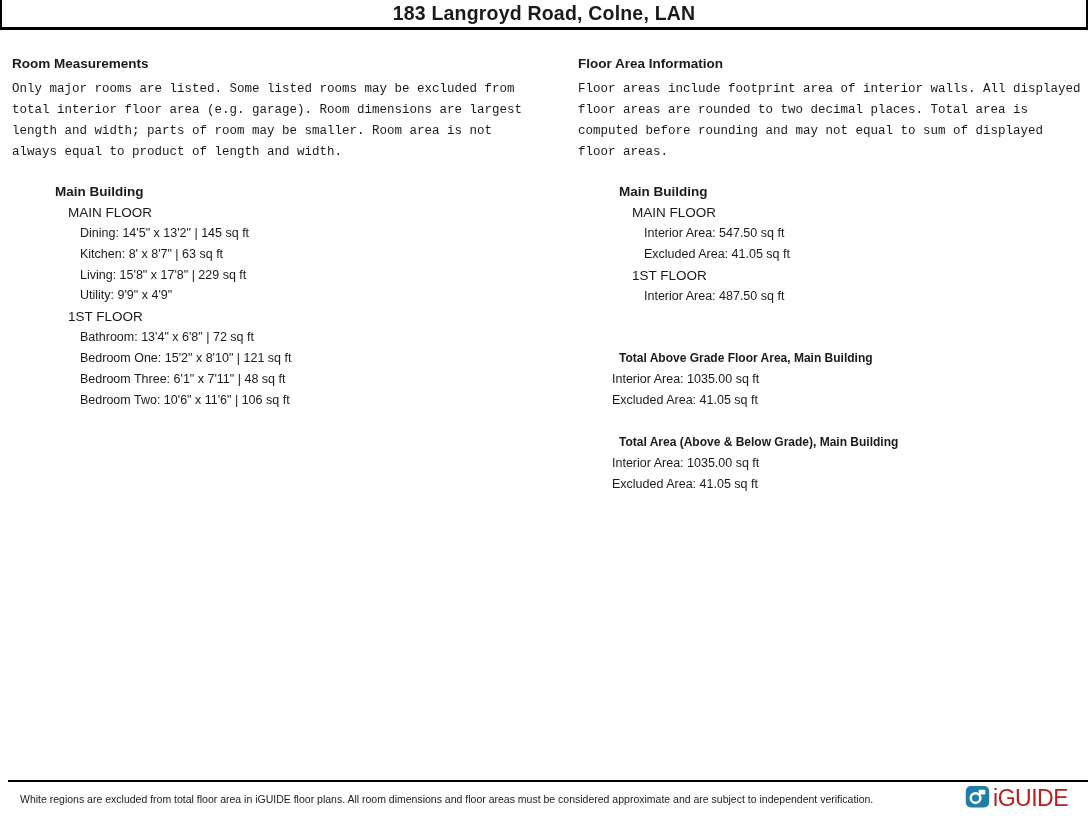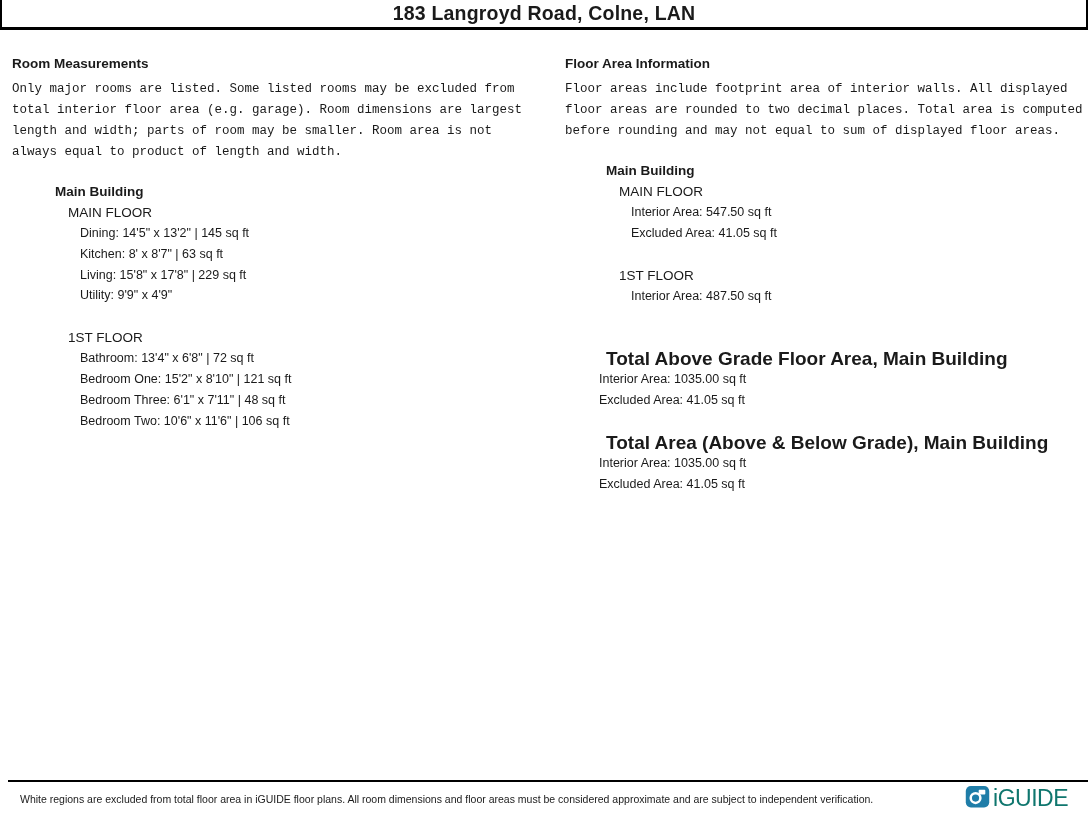--- a/index.html
+++ b/index.html
@@ -34,21 +34,21 @@
   .subtitle {
     margin-top: 5px;
     text-align: center;
     font-size: 14.5px;
     font-weight: bold;
   }
   
   .columns {
     display: flex;
     padding: 26px 3px 0 12px;
-    gap: 28px;
+    gap: 41px;
   }
   .col-left  { width: 525px; flex: 0 0 auto; }
   .col-right { flex: 1 1 auto; }
   .section-heading {
     font-size: 13.5px;
     font-weight: bold;
     margin-bottom: 7px;
     line-height: 16px;
   }
   .section-desc {
@@ -57,38 +57,38 @@
     font-family: Liberation Mono, monospace;
   }
   .building { margin-top: 18px; }
   .building-name {
     font-size: 13.5px;
     font-weight: bold;
     line-height: 21px;
     margin-left: 43px;
   }
   .floor { }
-  .floor + .floor { margin-top: 21px; }
+  .floor + .floor { }
   .floor-name {
     font-size: 13.5px;
     line-height: 21px;
     margin-left: 56px;
   }
   .detail-line {
     font-size: 12.5px;
     line-height: 20.8px;
     margin-left: 68px;
   }
   .col-right .building-name { margin-left: 41px; }
   .col-right .floor-name    { margin-left: 54px; }
   .col-right .detail-line   { margin-left: 66px; }
   .total-block { margin-top: 21px; }
   .total-block.first { margin-top: 42px; }
   .total-heading {
-    font-size: 19px;
+    font-size: 12px;
     font-weight: bold;
     line-height: 21px;
     margin-left: 41px;
   }
   .total-block .detail-line { margin-left: 34px; }
   
   .footer {
     position: absolute;
     left: 8px; right: 0; bottom: 0;
     height: 37px;
@@ -187,17 +187,17 @@
   <footer class="footer">
     <span class="disclaimer">White regions are excluded from total floor area in iGUIDE floor plans. All room dimensions and floor areas must be considered approximate and are subject to independent verification.</span>
     <span class="logo">
       <span>
         <svg width="25" height="25" viewBox="0 0 32 32" aria-hidden="true">
           <rect x="1" y="2.5" width="30" height="27.5" rx="6.5" fill="#1f7da8"></rect>
           <rect x="17.5" y="7.5" width="8.5" height="6" rx="1" fill="#ffffff"></rect>
           <circle cx="13.5" cy="18" r="6.2" fill="none" stroke="#ffffff" stroke-width="3.2"></circle>
         </svg>
       </span>
-      <span class="logo-text" style="color:#0f766e;">iGUIDE</span>
+      <span class="logo-text" style="color:#b91c1c;">iGUIDE</span>
     </span>
   </footer>
 
 </div>
 
 </body></html>

